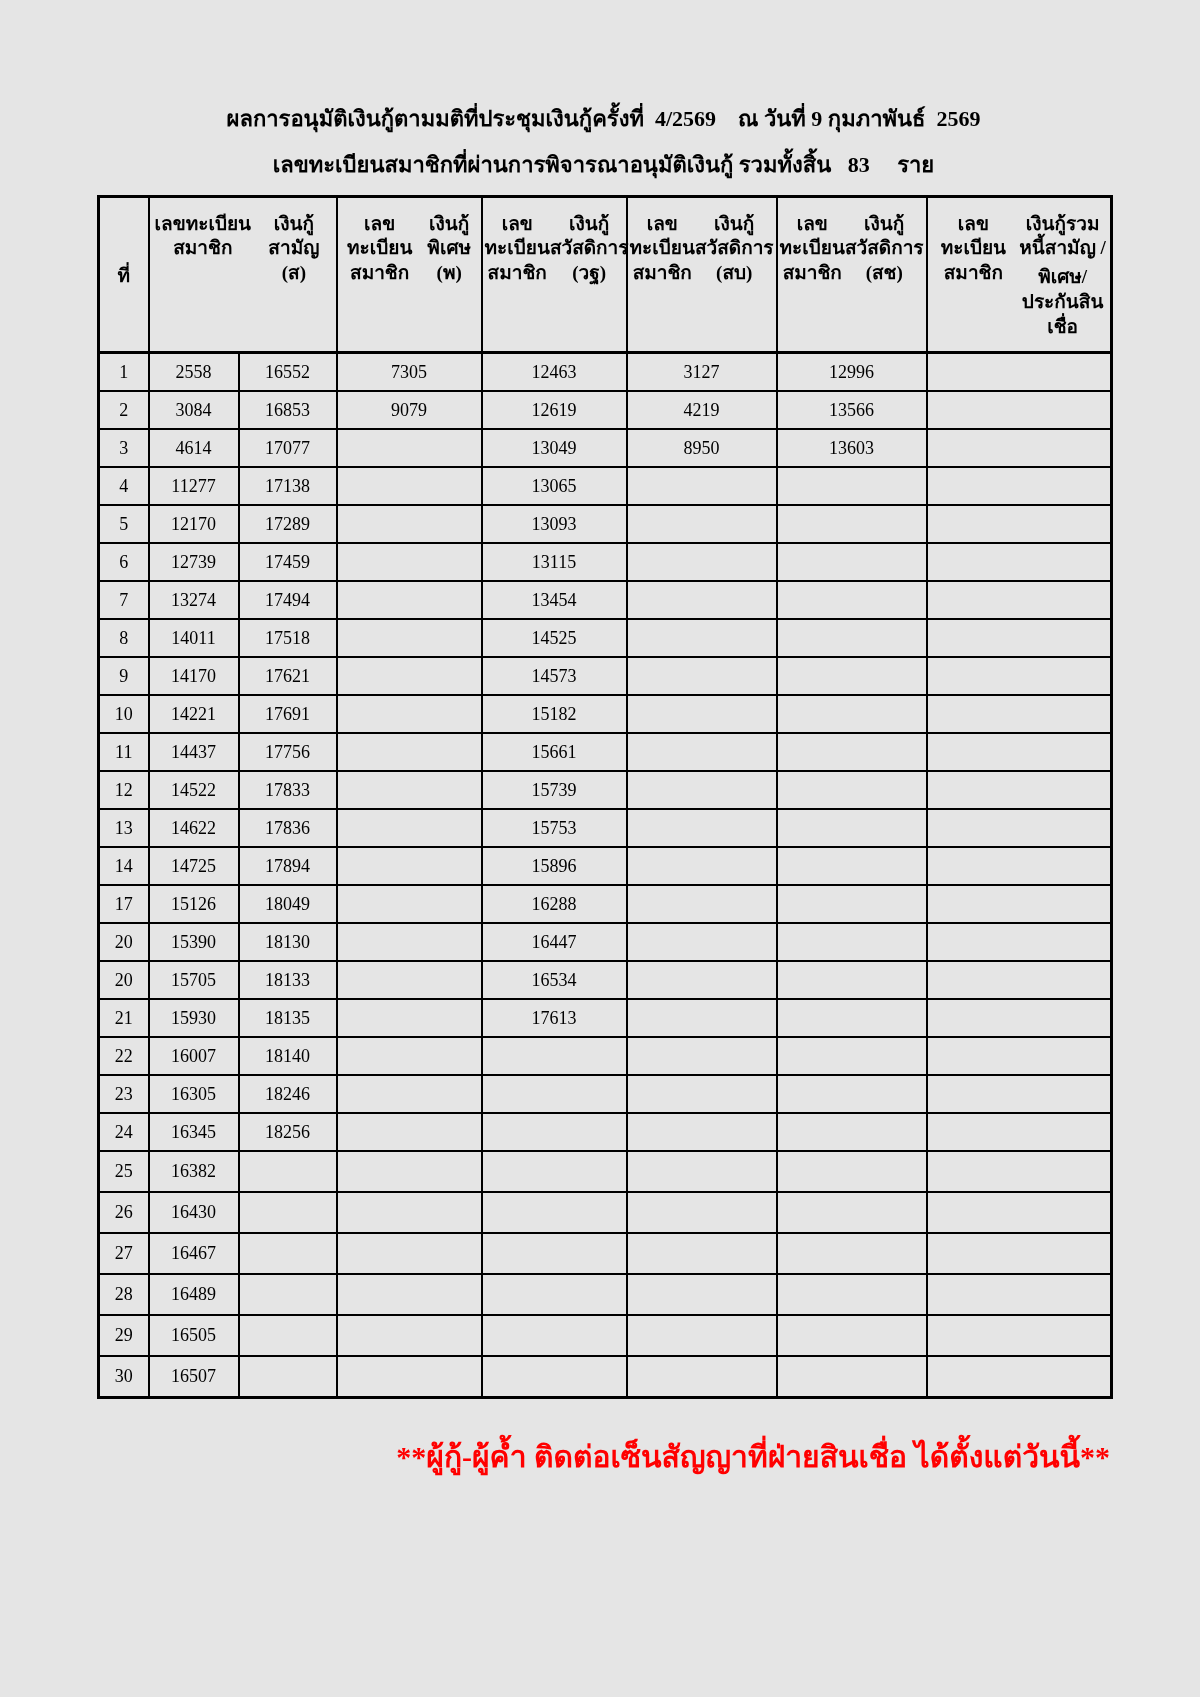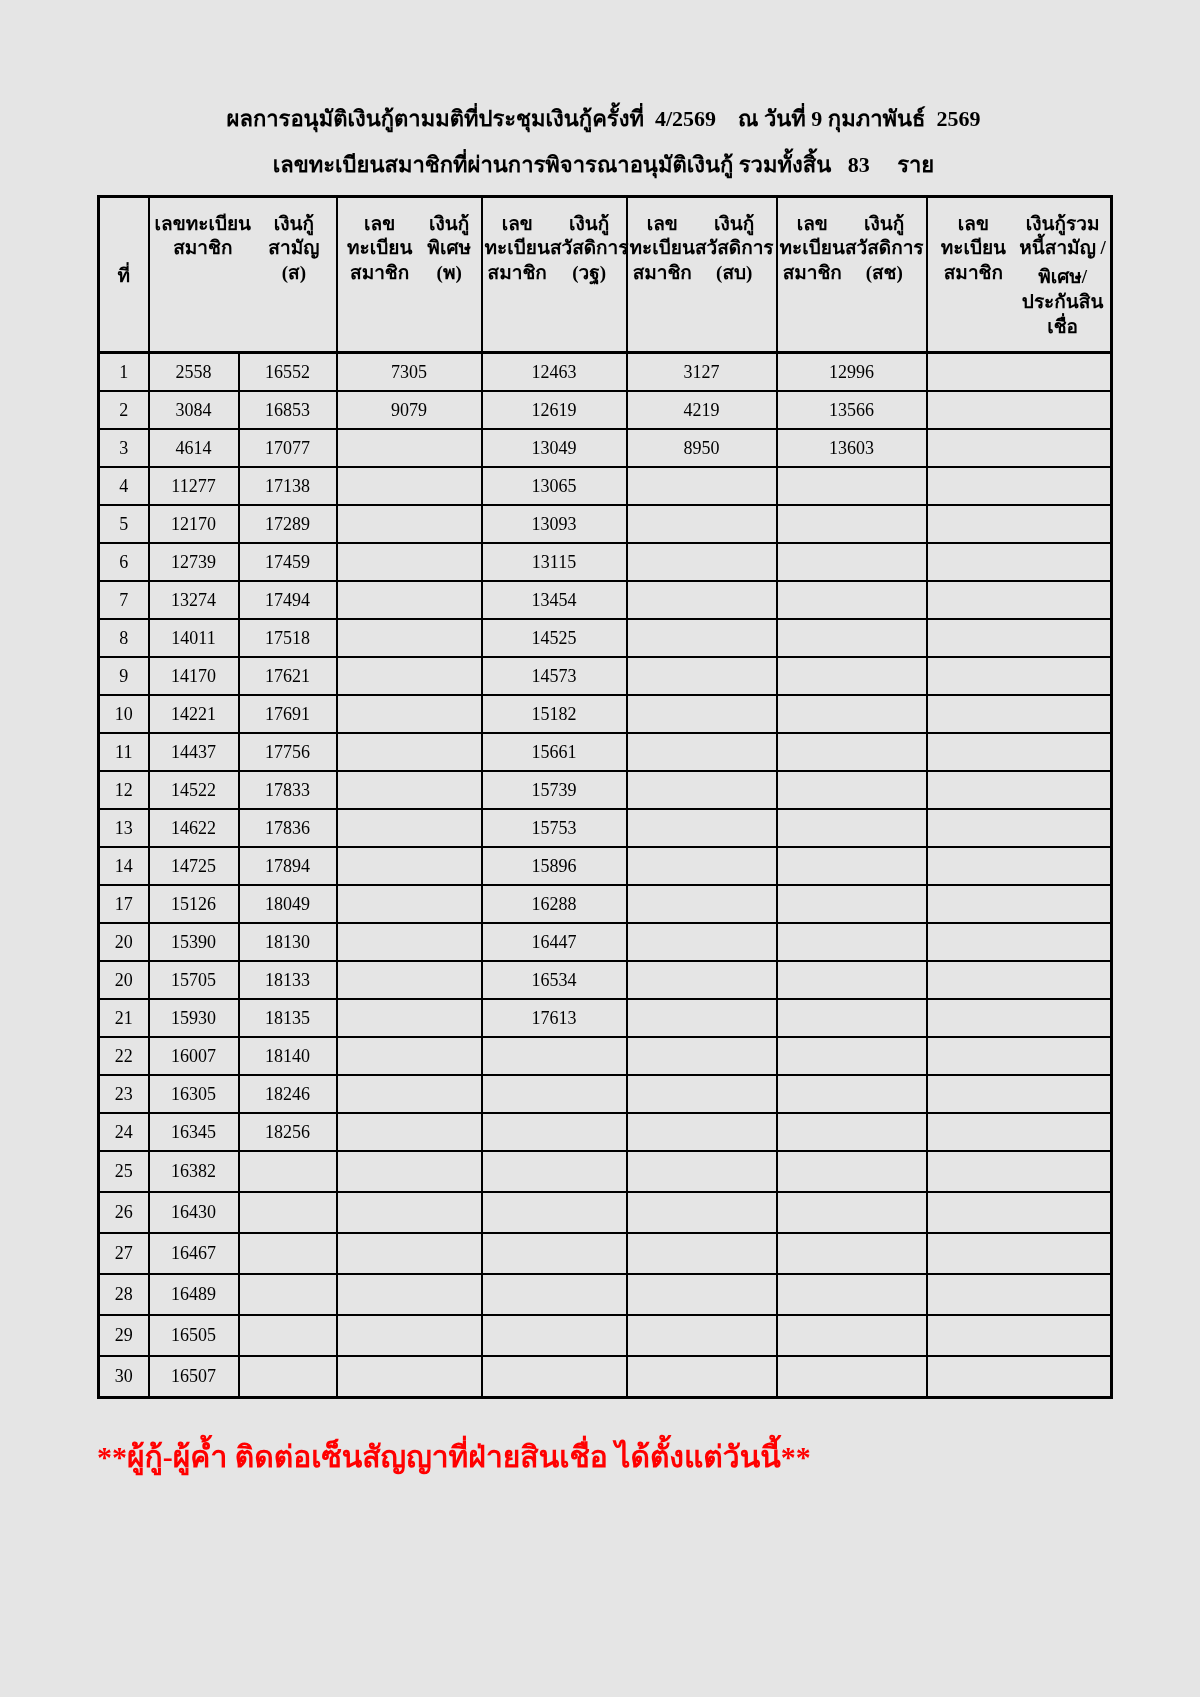--- a/index.html
+++ b/index.html
@@ -29,21 +29,21 @@
   th, td { border:2px solid #000; text-align:center; vertical-align:middle; padding:0; }
   thead th { border-bottom:3px solid #000; height:131px; font-weight:bold; font-size:19px; }
   .hcell { display:flex; justify-content:space-between; height:100%; padding:14px 2px 12px 2px; box-sizing:border-box; }
   .hcell .h-top, .hcell .h-bot, .hcell .h-bot2 { line-height:1.3; }
   .hcell.three { justify-content:space-between; }
   .hcell .h-group { display:flex; flex-direction:column; gap:4px; }
   tbody td { height:36px; font-size:18px; }
   tbody tr:nth-child(n+22) td { height:39px; }
   .notice {
     margin-top:34px;
-    text-align:left;
+    text-align:right;
     font-weight:bold;
     font-size:30px;
     white-space:pre-wrap;
   }
 </style>
 </head>
 <body>
 
 <div class="page">
   <div class="content">

